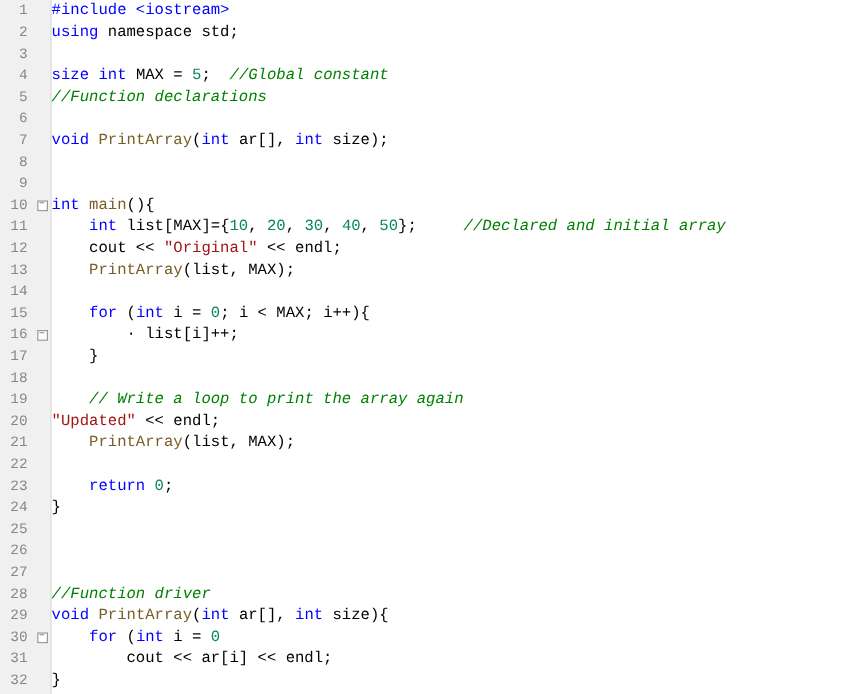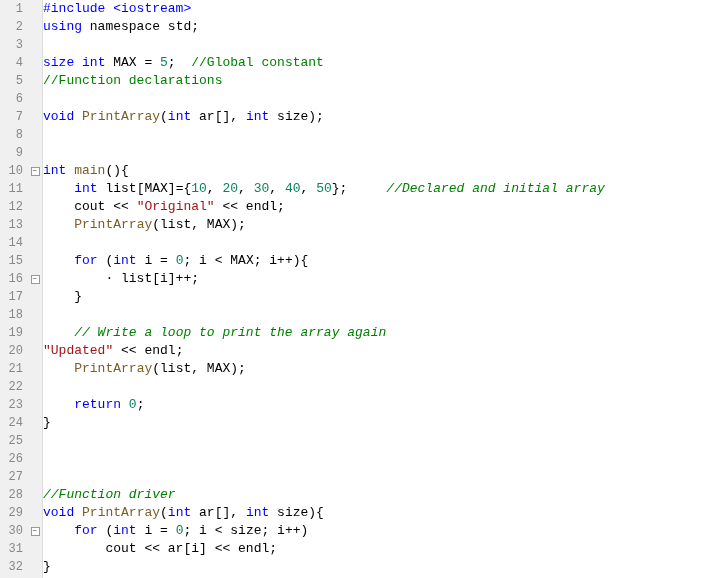--- a/index.html
+++ b/index.html
@@ -226,22 +226,22 @@
           <div class="gutter-fold-col"></div>
         </div>
         <div class="gutter-row">
           <div class="gutter-fold-col"></div>
         </div>
       </div>
     <div class="content-area" id="content">
         <div class="code-line"><span style="color: rgb(0, 0, 255);">#include &lt;iostream&gt;</span></div>
         <div class="code-line"><span style="color: rgb(0, 0, 255);">using</span><span style="color: rgb(0, 0, 0);"> namespace std;</span></div>
         <div class="code-line">&nbsp;</div>
-        <div class="code-line"><span style="color: rgb(0, 0, 255);">size</span><span style="color: rgb(0, 0, 0);"> </span><span style="color: rgb(0, 0, 255);">int</span><span style="color: rgb(0, 0, 0);"> MAX = </span><span style="color: rgb(9, 134, 88);">5</span><span style="color: rgb(0, 0, 0);">;  </span><span style="color: rgb(0, 128, 0); ">//Global constant</span></div>
-        <div class="code-line"><span style="color: rgb(0, 128, 0); ">//Function declarations</span></div>
+        <div class="code-line"><span style="color: rgb(0, 0, 255);">size</span><span style="color: rgb(0, 0, 0);"> </span><span style="color: rgb(0, 0, 255);">int</span><span style="color: rgb(0, 0, 0);"> MAX = </span><span style="color: rgb(9, 134, 88);">5</span><span style="color: rgb(0, 0, 0);">;  </span><span style="color: rgb(0, 128, 0); font-style: italic;">//Global constant</span></div>
+        <div class="code-line"><span style="color: rgb(0, 128, 0); font-style: italic;">//Function declarations</span></div>
         <div class="code-line">&nbsp;</div>
         <div class="code-line"><span style="color: rgb(0, 0, 255);">void</span><span style="color: rgb(0, 0, 0);"> </span><span style="color: rgb(121, 94, 38);">PrintArray</span><span style="color: rgb(0, 0, 0);">(</span><span style="color: rgb(0, 0, 255);">int</span><span style="color: rgb(0, 0, 0);"> ar[], </span><span style="color: rgb(0, 0, 255);">int</span><span style="color: rgb(0, 0, 0);"> size);</span></div>
         <div class="code-line">&nbsp;</div>
         <div class="code-line">&nbsp;</div>
         <div class="code-line"><span style="color: rgb(0, 0, 255);">int</span><span style="color: rgb(0, 0, 0);"> </span><span style="color: rgb(121, 94, 38); text-align: right;">main</span><span style="color: rgb(0, 0, 0);">(){</span></div>
         <div class="code-line"><span style="color: rgb(0, 0, 0);">    </span><span style="color: rgb(0, 0, 255);">int</span><span style="color: rgb(0, 0, 0);"> list[MAX]={</span><span style="color: rgb(9, 134, 88);">10</span><span style="color: rgb(0, 0, 0);">, </span><span style="color: rgb(9, 134, 88);">20</span><span style="color: rgb(0, 0, 0);">, </span><span style="color: rgb(9, 134, 88);">30</span><span style="color: rgb(0, 0, 0);">, </span><span style="color: rgb(9, 134, 88);">40</span><span style="color: rgb(0, 0, 0);">, </span><span style="color: rgb(9, 134, 88);">50</span><span style="color: rgb(0, 0, 0);">};     </span><span style="color: rgb(0, 128, 0); font-style: italic;">//Declared and initial array</span></div>
         <div class="code-line"><span style="color: rgb(0, 0, 0);">    cout &lt;&lt; </span><span style="color: rgb(163, 21, 21);">"Original"</span><span style="color: rgb(0, 0, 0);"> &lt;&lt; endl;</span></div>
         <div class="code-line"><span style="color: rgb(0, 0, 0);">    </span><span style="color: rgb(121, 94, 38);">PrintArray</span><span style="color: rgb(0, 0, 0);">(list, MAX);</span></div>
         <div class="code-line">&nbsp;</div>
         <div class="code-line"><span style="color: rgb(0, 0, 0);">    </span><span style="color: rgb(0, 0, 255);">for</span><span style="color: rgb(0, 0, 0);"> (</span><span style="color: rgb(0, 0, 255);">int</span><span style="color: rgb(0, 0, 0);"> i = </span><span style="color: rgb(9, 134, 88);">0</span><span style="color: rgb(0, 0, 0);">; i &lt; MAX; i++){</span></div>
@@ -252,18 +252,18 @@
         <div class="code-line"><span style="color: rgb(163, 21, 21);">"Updated"</span><span style="color: rgb(0, 0, 0);"> &lt;&lt; endl;</span></div>
         <div class="code-line"><span style="color: rgb(0, 0, 0);">    </span><span style="color: rgb(121, 94, 38);">PrintArray</span><span style="color: rgb(0, 0, 0);">(list, MAX);</span></div>
         <div class="code-line">&nbsp;</div>
         <div class="code-line"><span style="color: rgb(0, 0, 0);">    </span><span style="color: rgb(0, 0, 255);">return</span><span style="color: rgb(0, 0, 0);"> </span><span style="color: rgb(9, 134, 88);">0</span><span style="color: rgb(0, 0, 0);">;</span></div>
         <div class="code-line"><span style="color: rgb(0, 0, 0);">}</span></div>
         <div class="code-line">&nbsp;</div>
         <div class="code-line">&nbsp;</div>
         <div class="code-line">&nbsp;</div>
         <div class="code-line"><span style="color: rgb(0, 128, 0); font-style: italic;">//Function driver</span></div>
         <div class="code-line"><span style="color: rgb(0, 0, 255);">void</span><span style="color: rgb(0, 0, 0);"> </span><span style="color: rgb(121, 94, 38);">PrintArray</span><span style="color: rgb(0, 0, 0);">(</span><span style="color: rgb(0, 0, 255);">int</span><span style="color: rgb(0, 0, 0);"> ar[], </span><span style="color: rgb(0, 0, 255);">int</span><span style="color: rgb(0, 0, 0);"> size){</span></div>
-        <div class="code-line"><span style="color: rgb(0, 0, 0);">    </span><span style="color: rgb(0, 0, 255);">for</span><span style="color: rgb(0, 0, 0);"> (</span><span style="color: rgb(0, 0, 255);">int</span><span style="color: rgb(0, 0, 0);"> i = </span><span style="color: rgb(9, 134, 88);">0</span><span style="color: rgb(0, 0, 0);">; i &lt; size; i++)</span></div>
+        <div class="code-line"><span style="color: rgb(0, 0, 0);">    </span><span style="color: rgb(0, 0, 255);">for</span><span style="color: rgb(0, 0, 0);"> (</span><span style="color: rgb(0, 0, 255);">int</span><span style="color: rgb(0, 0, 0);"> i = </span><span style="color: rgb(9, 134, 88);">0</span></div>
         <div class="code-line"><span style="color: rgb(0, 0, 0);">        cout &lt;&lt; ar[i] &lt;&lt; endl;</span></div>
         <div class="code-line"><span style="color: rgb(0, 0, 0);">}</span></div>
       </div>
   </div>
 </div>
 
 </body></html>

